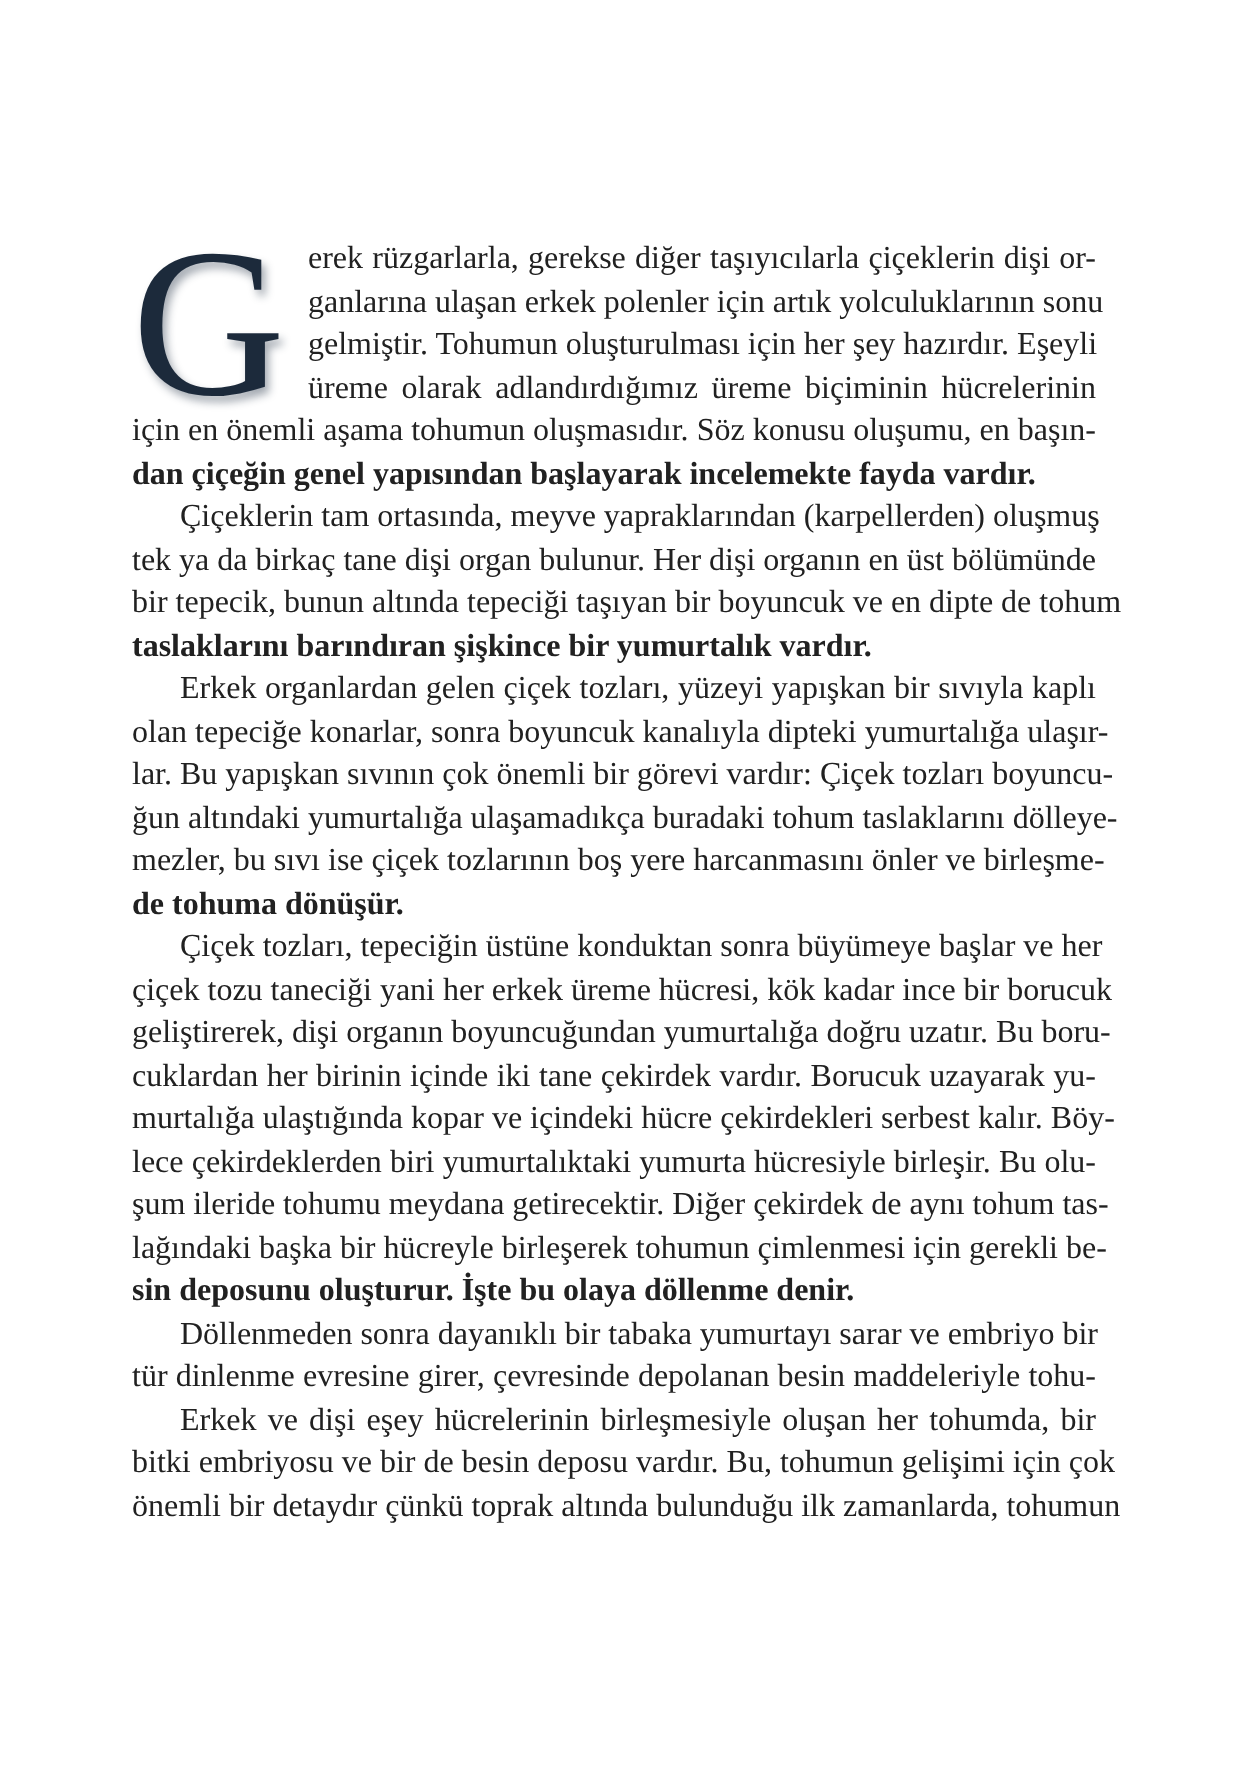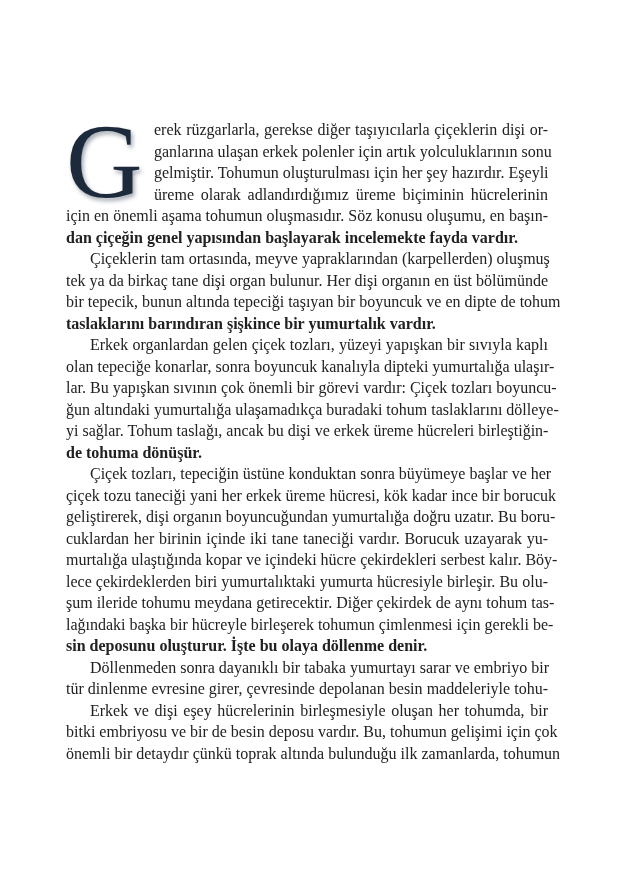--- a/index.html
+++ b/index.html
@@ -74,28 +74,28 @@
         <div class="ln indent">Çiçeklerin tam ortasında, meyve yapraklarından (karpellerden) oluşmuş</div>
         <div class="ln">tek ya da birkaç tane dişi organ bulunur. Her dişi organın en üst bölümünde</div>
         <div class="ln">bir tepecik, bunun altında tepeciği taşıyan bir boyuncuk ve en dipte de tohum</div>
         <div class="ln end">taslaklarını barındıran şişkince bir yumurtalık vardır.</div>
       </div>
       <div class="para">
         <div class="ln indent">Erkek organlardan gelen çiçek tozları, yüzeyi yapışkan bir sıvıyla kaplı</div>
         <div class="ln">olan tepeciğe konarlar, sonra boyuncuk kanalıyla dipteki yumurtalığa ulaşır-</div>
         <div class="ln">lar. Bu yapışkan sıvının çok önemli bir görevi vardır: Çiçek tozları boyuncu-</div>
         <div class="ln">ğun altındaki yumurtalığa ulaşamadıkça buradaki tohum taslaklarını dölleye-</div>
-        <div class="ln">yi sağlar. Tohum taslağı, ancak bu dişi ve erkek üreme hücreleri birleştiğin-</div>
+        <div class="ln">mezler, bu sıvı ise çiçek tozlarının boş yere harcanmasını önler ve birleşme-</div>
         <div class="ln end">de tohuma dönüşür.</div>
       </div>
       <div class="para">
         <div class="ln indent">Çiçek tozları, tepeciğin üstüne konduktan sonra büyümeye başlar ve her</div>
         <div class="ln">çiçek tozu taneciği yani her erkek üreme hücresi, kök kadar ince bir borucuk</div>
         <div class="ln">geliştirerek, dişi organın boyuncuğundan yumurtalığa doğru uzatır. Bu boru-</div>
-        <div class="ln">cuklardan her birinin içinde iki tane taneciği vardır. Borucuk uzayarak yu-</div>
+        <div class="ln">cuklardan her birinin içinde iki tane çekirdek vardır. Borucuk uzayarak yu-</div>
         <div class="ln">murtalığa ulaştığında kopar ve içindeki hücre çekirdekleri serbest kalır. Böy-</div>
         <div class="ln">lece çekirdeklerden biri yumurtalıktaki yumurta hücresiyle birleşir. Bu olu-</div>
         <div class="ln">şum ileride tohumu meydana getirecektir. Diğer çekirdek de aynı tohum tas-</div>
         <div class="ln">lağındaki başka bir hücreyle birleşerek tohumun çimlenmesi için gerekli be-</div>
         <div class="ln end">sin deposunu oluşturur. İşte bu olaya döllenme denir.</div>
       </div>
       <div class="para">
         <div class="ln indent">Döllenmeden sonra dayanıklı bir tabaka yumurtayı sarar ve embriyo bir</div>
         <div class="ln">tür dinlenme evresine girer, çevresinde depolanan besin maddeleriyle tohu-</div>
       </div>

